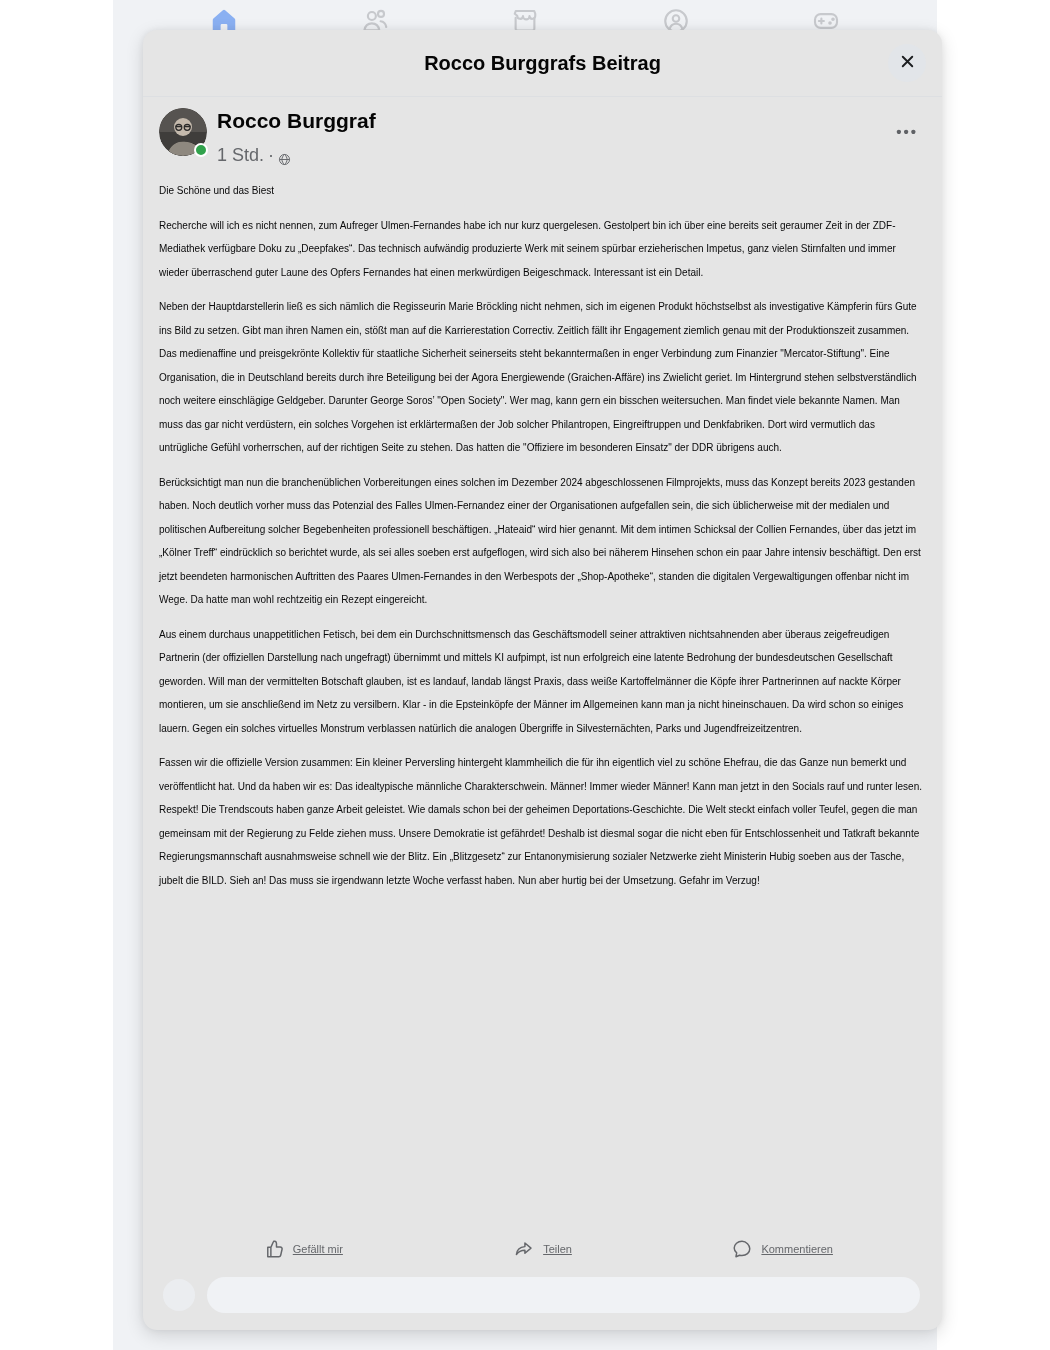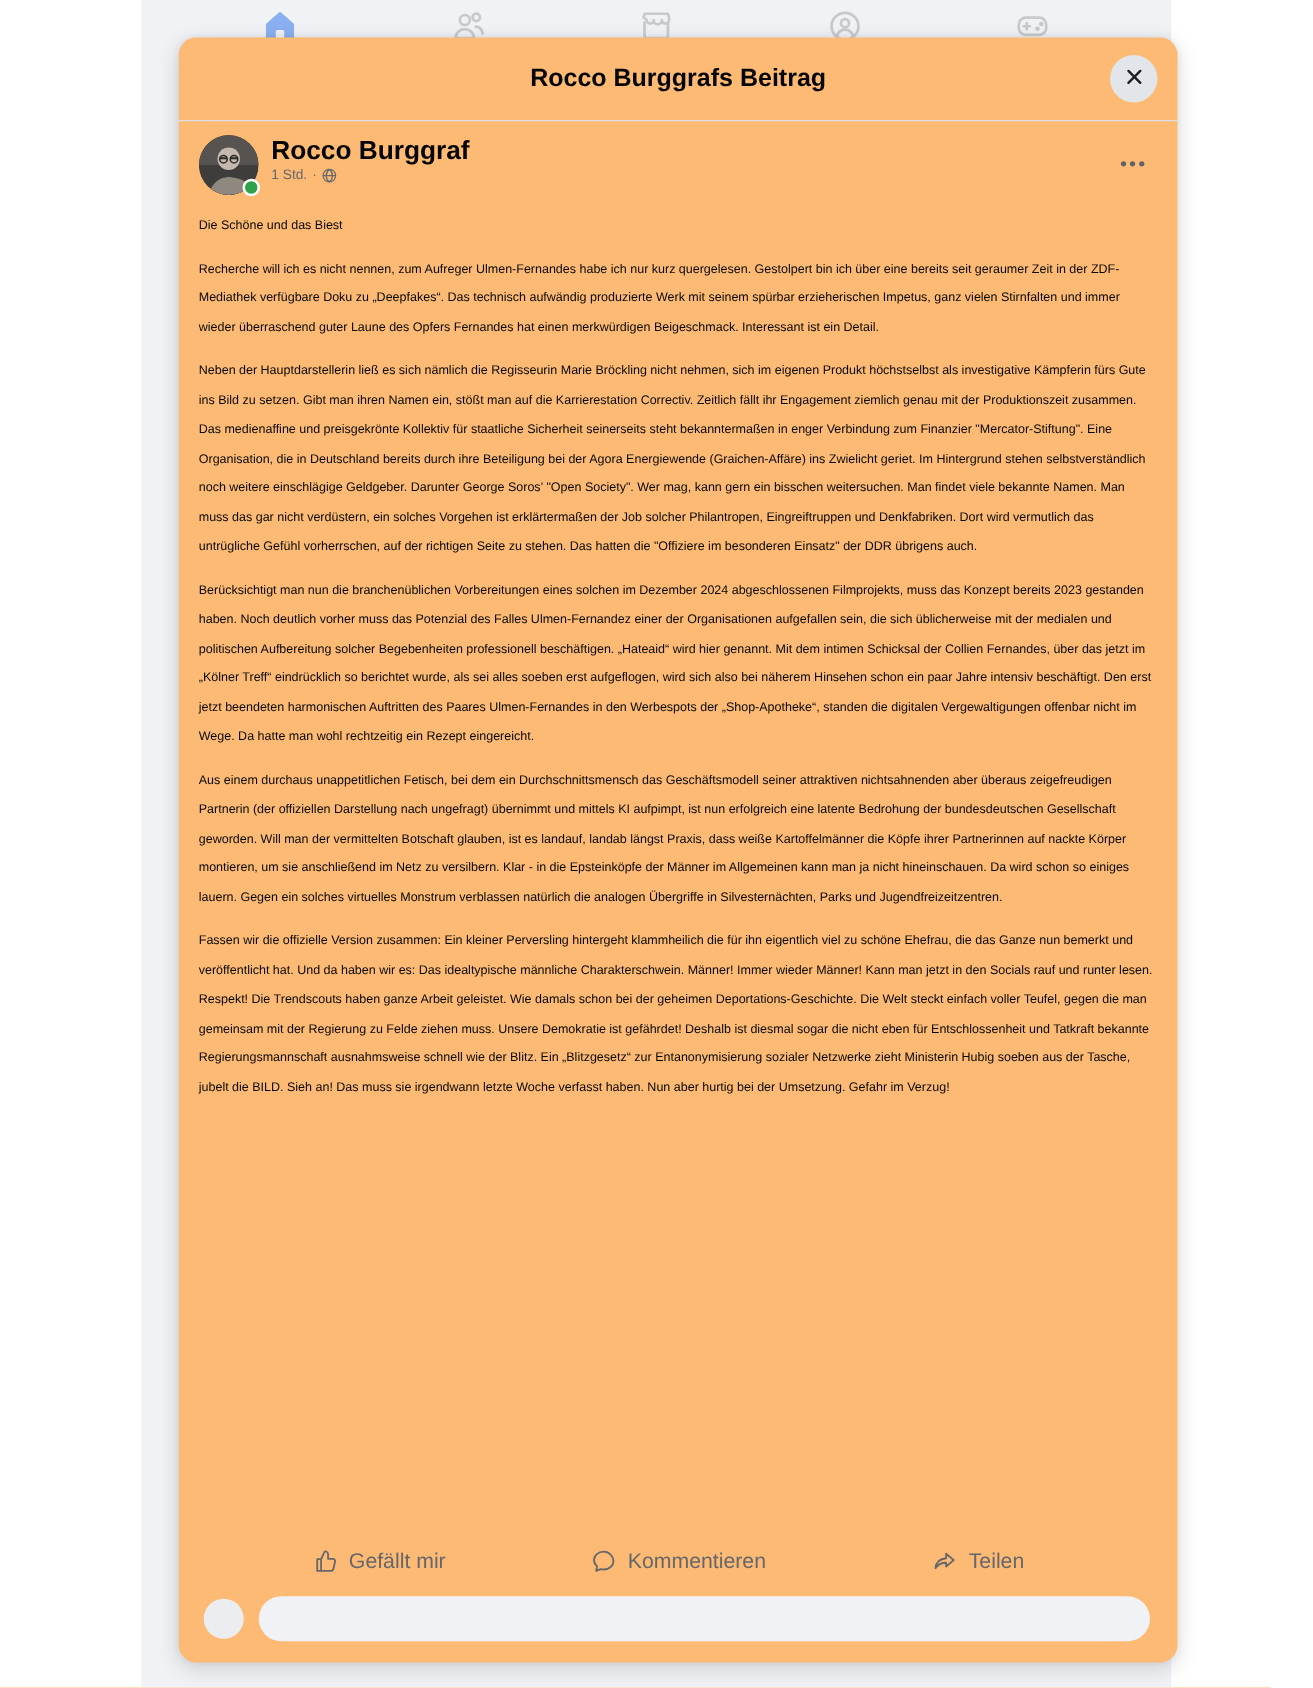--- a/index.html
+++ b/index.html
@@ -15,21 +15,21 @@
   }
   .navbar{
     position:absolute;left:0;top:6px;width:824px;height:44px;
     display:flex;justify-content:space-between;padding:0 95px;box-sizing:border-box;
     align-items:flex-start;
   }
   .nav-item{width:32px;height:32px;display:flex;align-items:center;justify-content:center;background:none;border:none;padding:0;cursor:pointer;}
   .nav-item svg{width:30px;height:30px;}
   .card{
     position:absolute;left:143px;top:30px;width:799px;height:1300px;
-    background:#fdba74;border-radius:14px;
+    background:#e5e5e5;border-radius:14px;
     box-shadow:0 5px 18px rgba(0,0,0,.14), 0 0 6px rgba(0,0,0,.06);
     display:flex;flex-direction:column;box-sizing:border-box;
   }
   .modal-header{
     position:relative;height:66px;flex:0 0 66px;
     display:flex;align-items:center;justify-content:center;
     border-bottom:1px solid #dddfe2;
   }
   .modal-title{font-size:20px;font-weight:bold;color:#050505;}
   .close-btn{
@@ -39,36 +39,36 @@
   .post-scroll{flex:1 1 auto;overflow:hidden;padding:11px 16px 0;}
   .author-row{display:flex;align-items:flex-start;position:relative;}
   .avatar-wrap{position:relative;width:48px;height:48px;flex:0 0 48px;}
   .avatar-wrap svg{width:48px;height:48px;border-radius:50%;display:block;}
   .online-dot{
     position:absolute;right:-1px;bottom:-1px;width:14px;height:14px;border-radius:50%;
     background:#31a24c;border:2.5px solid #ffffff;box-sizing:border-box;
   }
   .author-meta{margin-left:10px;padding-top:3px;}
   .author-name{font-size:21px;font-weight:bold;color:#050505;line-height:20px;}
-  .meta-line{display:flex;align-items:flex-start;gap:4px;margin-top:3px;color:#65676b;font-size:11px;}
+  .meta-line{display:flex;align-items:flex-end;gap:4px;margin-top:14px;color:#65676b;font-size:18px;}
   .more-btn{
     position:absolute;right:2px;top:10px;background:none;border:none;cursor:pointer;
     color:#606266;font-size:15px;letter-spacing:2px;font-weight:bold;line-height:1;padding:6px;
   }
   .post-text{margin-top:13px;}
   .post-text p{
     margin:0 0 11px;font-size:10px;line-height:23.5px;color:#080809;
   }
   .actions-row{
     flex:0 0 46px;display:flex;align-items:center;padding:0 40px;
   }
   .action-btn{
     flex:1;display:flex;align-items:center;justify-content:center;gap:8px;
     background:none;border:none;cursor:pointer;color:#65676b;
-    font-size:17px;font-weight:500;font-family:inherit;padding:6px 0;
+    font-size:11px;font-weight:500;font-family:inherit;padding:6px 0;text-decoration:underline;
   }
   .action-btn svg{width:22px;height:22px;flex:0 0 22px;}
   .composer-row{
     flex:0 0 58px;display:flex;align-items:center;padding:4px 22px 16px 20px;box-sizing:border-box;gap:12px;
   }
   .composer-avatar{width:32px;height:32px;border-radius:50%;background:#ebedf0;flex:0 0 32px;}
   .composer-input{
     flex:1;height:36px;border-radius:18px;background:#f0f2f5;border:none;outline:none;
     font-size:15px;color:#050505;padding:0 14px;font-family:inherit;
   }
@@ -195,32 +195,32 @@
       <span style="display:flex;">
         <svg viewBox="0 0 24 24" fill="none" stroke="#65676b" stroke-width="1.6" stroke-linecap="round" stroke-linejoin="round">
             <path d="M8.6 10.2 11.2 4.4c.3-.8 1.1-1.2 1.9-.9 1 .4 1.6 1.3 1.6 2.4v4h4.2c1.3 0 2.2 1.2 1.9 2.4l-1.5 6.5c-.2.9-1 1.6-2 1.6H8.6M8.6 10.2H5.2V20.4h3.4M8.6 10.2v10.2"></path>
           </svg>
       </span>
       <span>Gefällt mir</span>
     </button>
     <button class="action-btn">
       <span style="display:flex;">
         <svg viewBox="0 0 24 24" fill="none" stroke="#65676b" stroke-width="1.6" stroke-linecap="round" stroke-linejoin="round">
-            <path d="M12 3.6c-4.7 0-8.5 3.3-8.5 7.4 0 2.1 1 4 2.7 5.3L5.4 20.4l3.9-1.6c.9.2 1.8.4 2.7.4 4.7 0 8.5-3.3 8.5-7.4S16.7 3.6 12 3.6z"></path>
-          </svg>
-      </span>
-      <span>Kommentieren</span>
+            <path d="M13 5.4 19.6 11 13 16.6v-3.3C8.4 13.3 5.7 15 3.7 18c.4-4.8 3.5-8 9.3-8.6z"></path>
+          </svg>
+      </span>
+      <span>Teilen</span>
     </button>
     <button class="action-btn">
       <span style="display:flex;">
         <svg viewBox="0 0 24 24" fill="none" stroke="#65676b" stroke-width="1.6" stroke-linecap="round" stroke-linejoin="round">
-            <path d="M13 5.4 19.6 11 13 16.6v-3.3C8.4 13.3 5.7 15 3.7 18c.4-4.8 3.5-8 9.3-8.6z"></path>
-          </svg>
-      </span>
-      <span>Teilen</span>
+            <path d="M12 3.6c-4.7 0-8.5 3.3-8.5 7.4 0 2.1 1 4 2.7 5.3L5.4 20.4l3.9-1.6c.9.2 1.8.4 2.7.4 4.7 0 8.5-3.3 8.5-7.4S16.7 3.6 12 3.6z"></path>
+          </svg>
+      </span>
+      <span>Kommentieren</span>
     </button>
   </div>
 
   <div class="composer-row">
     <div class="composer-avatar"></div>
     <input class="composer-input" type="text" value="" style="">
   </div>
 
 </div>
 

